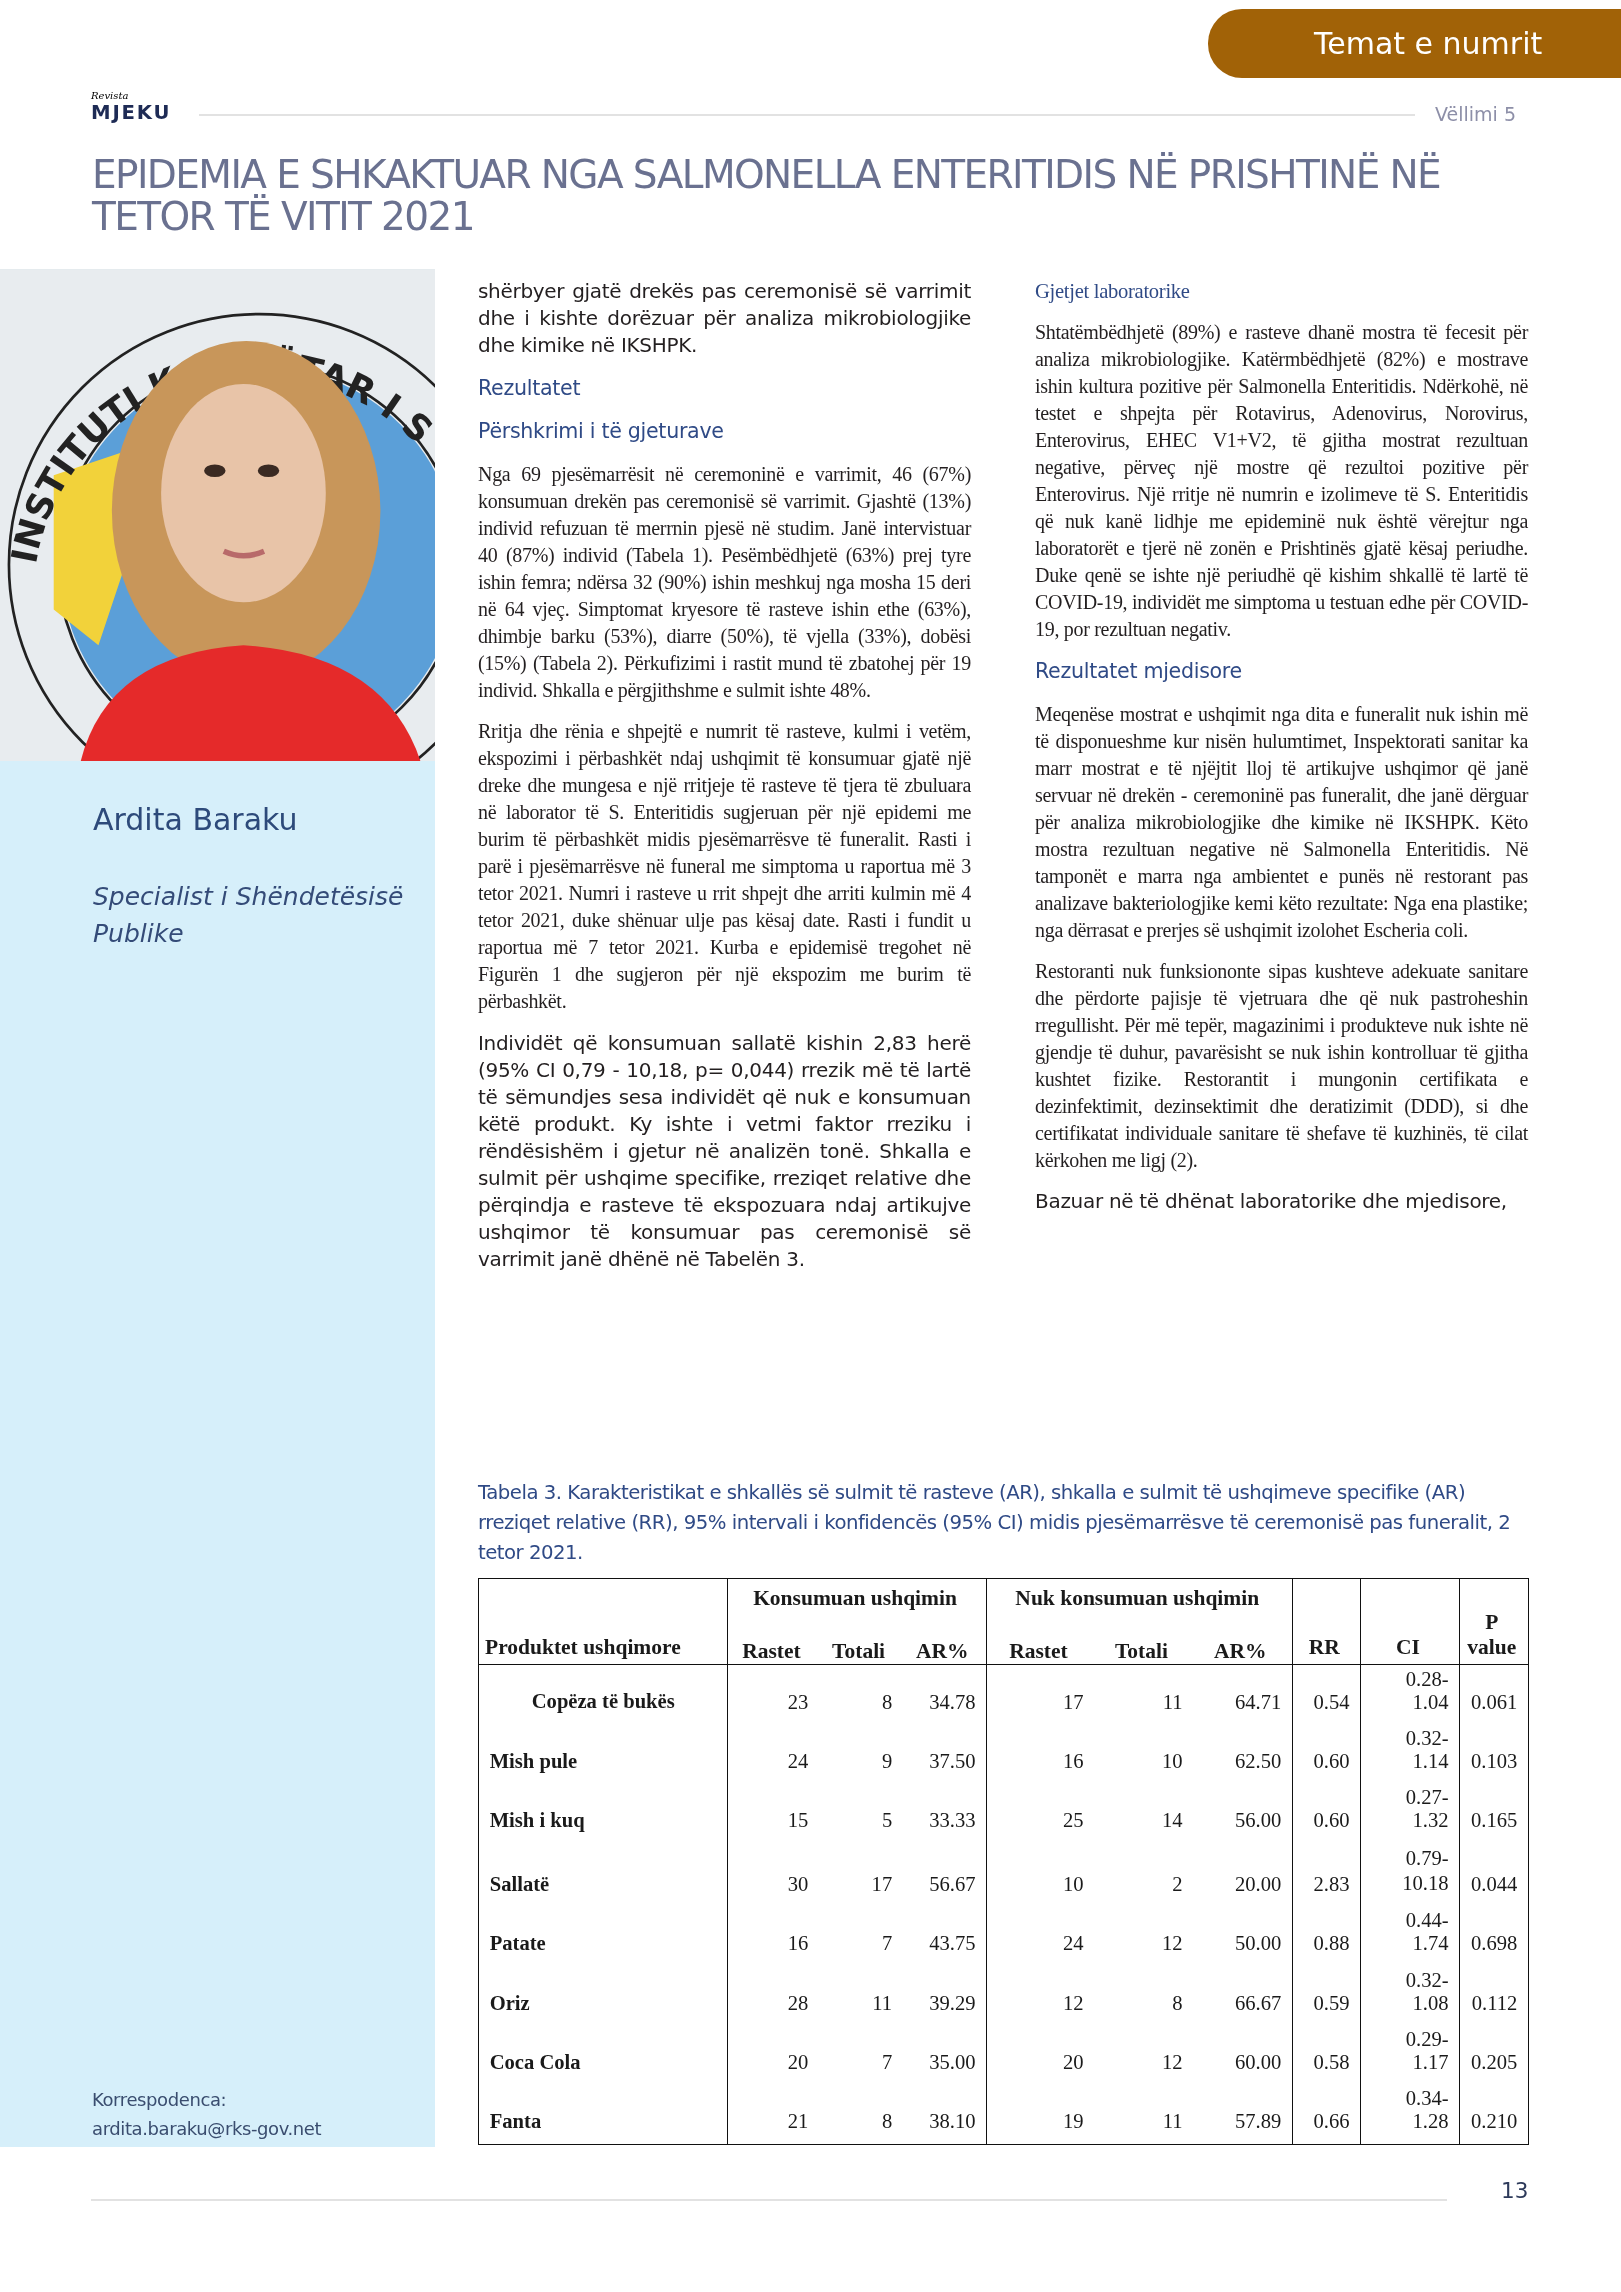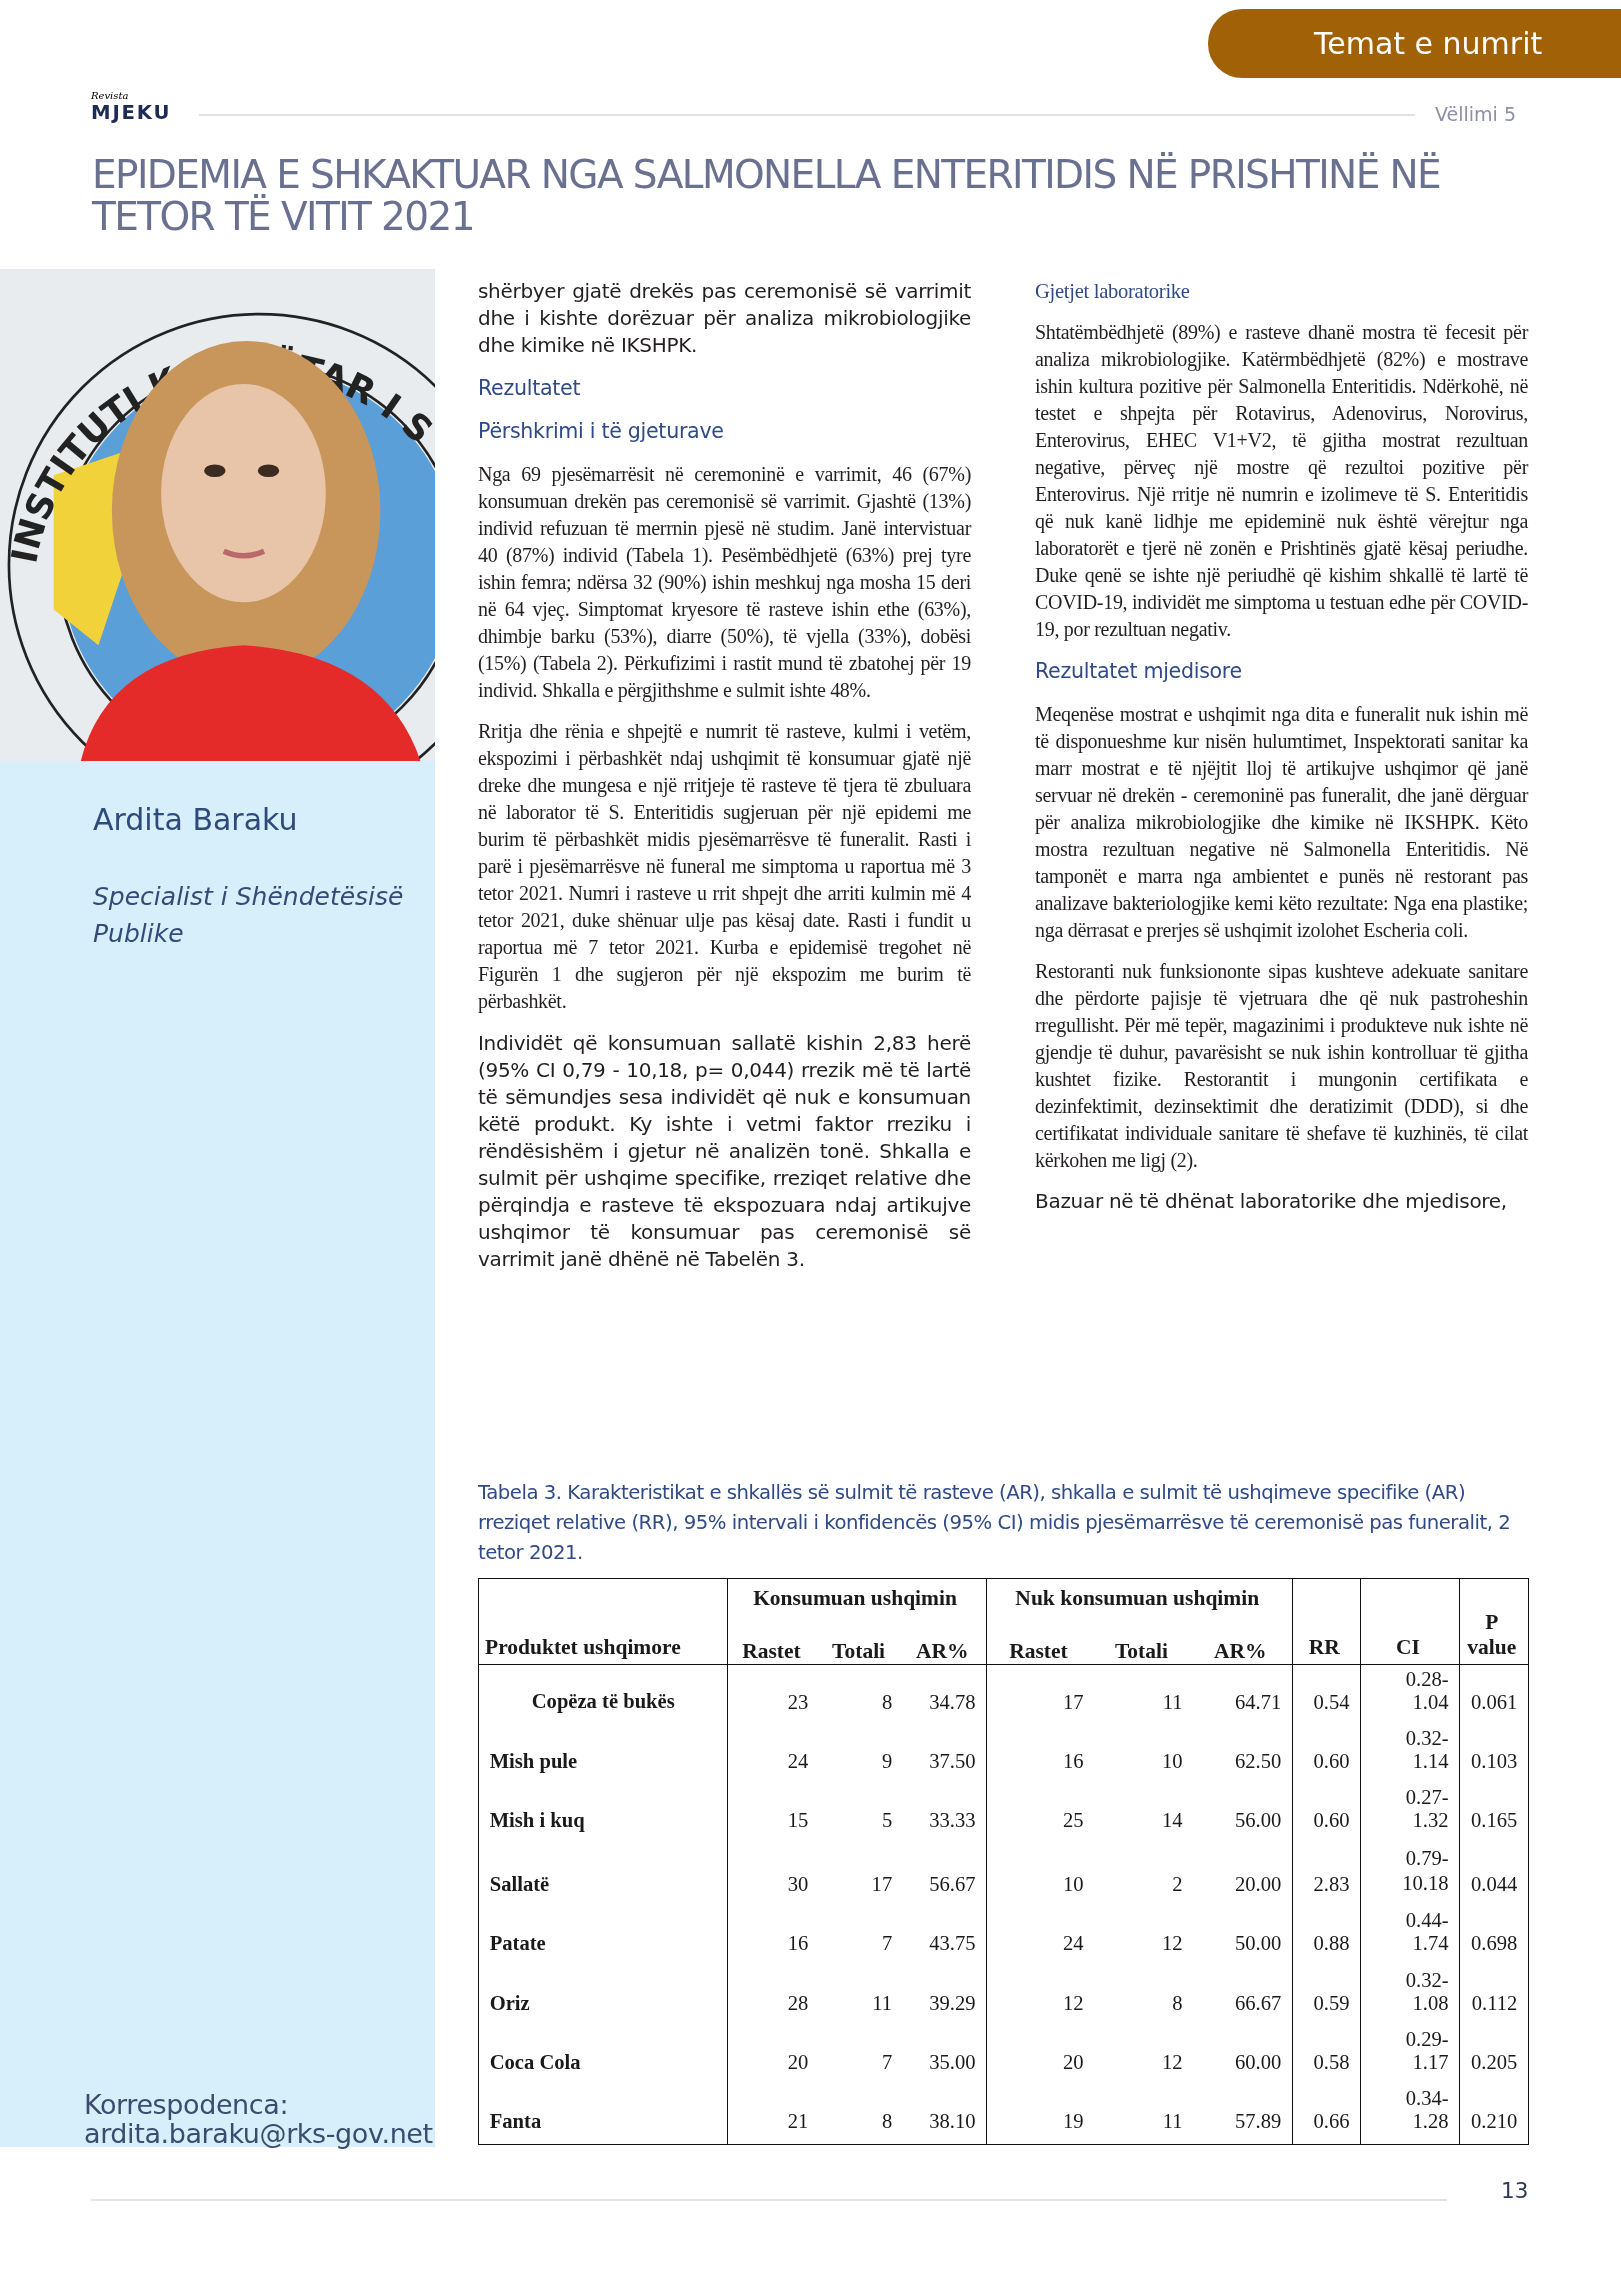--- a/index.html
+++ b/index.html
@@ -30,21 +30,21 @@
     position: absolute; left: 0; top: 269px; width: 435px; height: 493px; overflow: hidden;
     background: #dfe7ec;
   }
 
   .author-panel {
     position: absolute; left: 0; top: 761px; width: 435px; height: 1386px;
     background: #d6effa;
   }
   .author-name { position: absolute; left: 93px; top: 802px; font-family: "DejaVu Sans", sans-serif; font-size: 30px; color: #2d4a7a; }
   .author-role { position: absolute; left: 93px; top: 878px; width: 322px; font-family: "DejaVu Sans", sans-serif; font-style: italic; font-size: 25px; line-height: 37px; color: #344b78; }
-  .corr-label, .corr-email { position: absolute; left: 84px; font-family: "DejaVu Sans", sans-serif; font-size: 27px; color: #3a4d6f; letter-spacing: -0.4px; }
+  .corr-label, .corr-email { position: absolute; left: 92px; font-family: "DejaVu Sans", sans-serif; font-size: 18px; color: #3a4d6f; letter-spacing: -0.4px; }
   .corr-label { top: 2089px; }
   .corr-email { top: 2118px; }
 
   .col { position: absolute; top: 278px; width: 493px; font-family: "DejaVu Sans", sans-serif; font-size: 20px; line-height: 27px; color: #231f20; }
   .col1 { left: 478px; }
   .col2 { left: 1035px; }
   .col p { text-align: justify; letter-spacing: -0.3px; }
   .col h3 { font-weight: normal; color: #2f4a86; font-size: 20.6px; line-height: 27px; letter-spacing: -0.3px; }
   .mb18 { margin-bottom: 16px; }
   .mb16 { margin-bottom: 14.3px; font-family: Liberation Serif, serif; }

